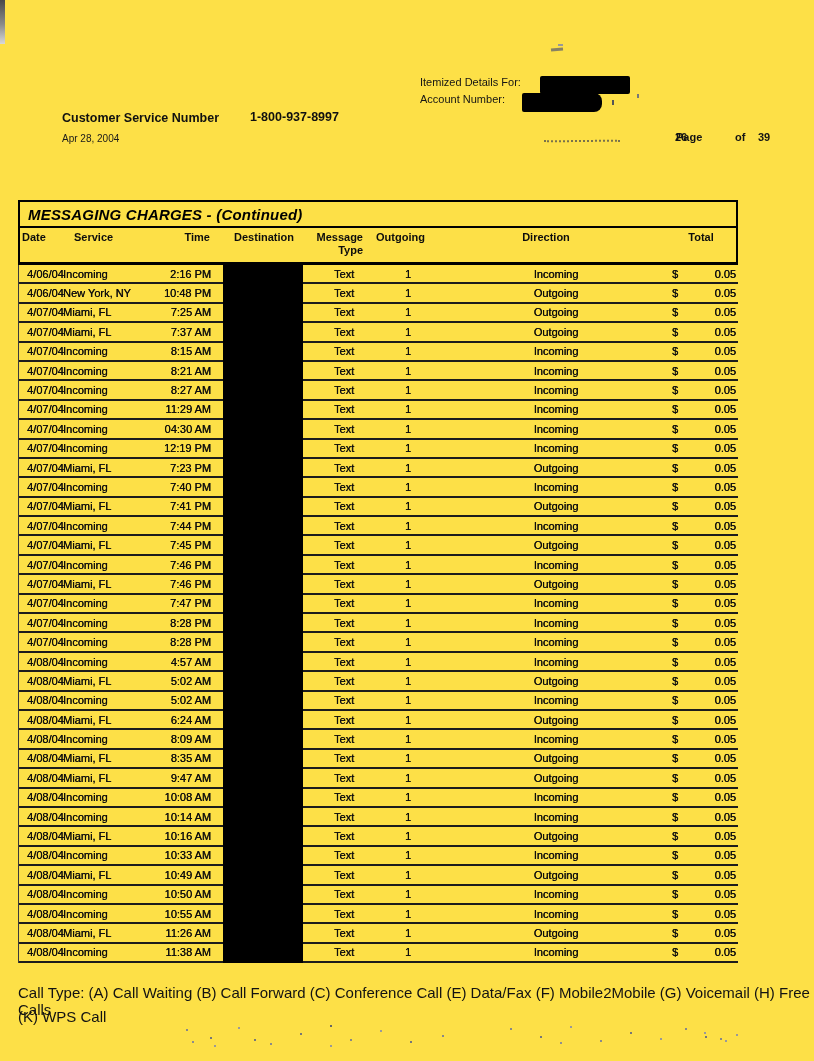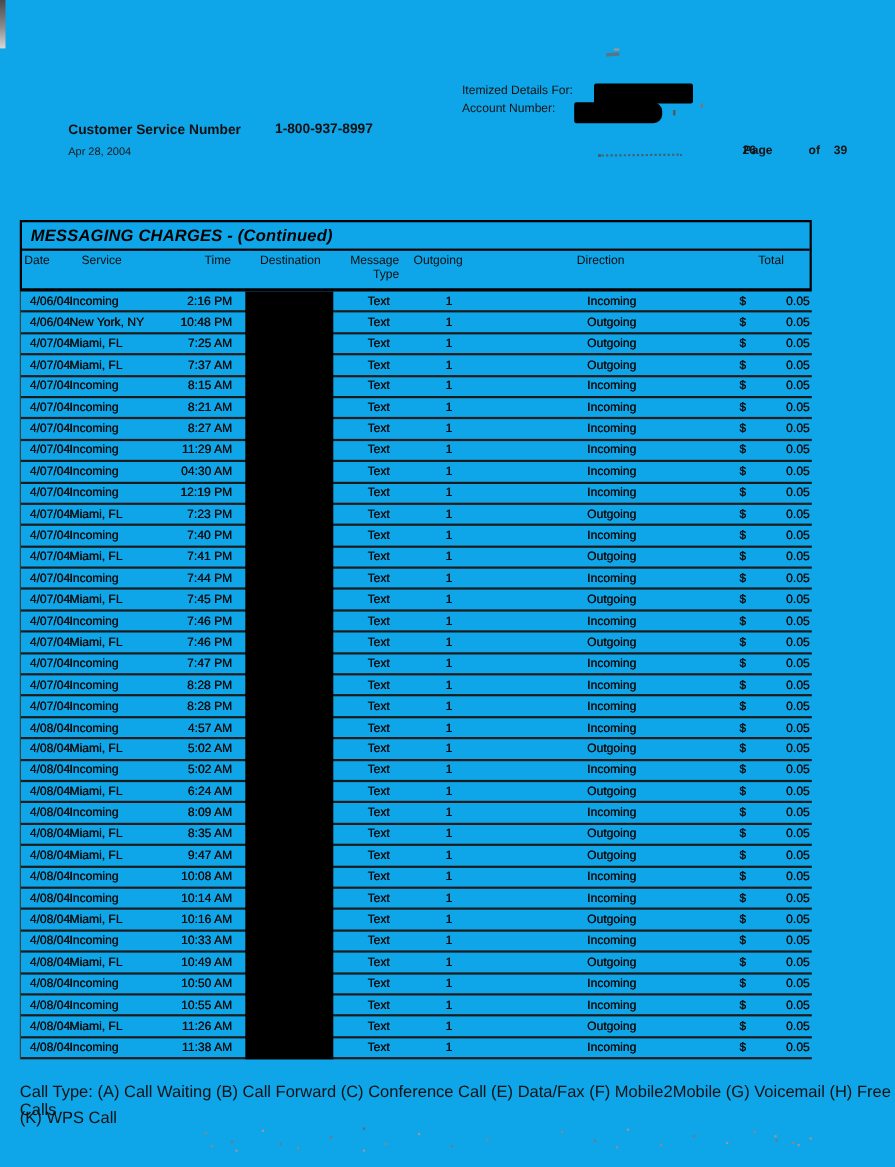--- a/index.html
+++ b/index.html
@@ -1,17 +1,17 @@
 <!DOCTYPE html>
 <html><head>
 <meta charset="utf-8">
 <style>
   html,body{margin:0;padding:0;background:#fff;}
   body{font-family:"Liberation Sans",sans-serif;color:#111;}
-  .page{position:relative;width:814px;height:1061px;background:#0ea5e9;overflow:hidden;}
+  .page{position:relative;width:814px;height:1061px;background:#fde047;overflow:hidden;}
 
   
   .artifact-corner{position:absolute;left:0;top:0;width:5px;height:44px;
     background:linear-gradient(180deg,#4a4a4a 0%,#8a8a8a 55%,#d8d8d8 100%);}
   .artifact-dash{position:absolute;left:551px;top:48px;width:12px;height:3px;background:#6a6a6a;transform:rotate(-4deg);opacity:.8;}
   .artifact-dash2{position:absolute;left:558px;top:44px;width:5px;height:2px;background:#999;}
   .smudge-line{position:absolute;left:544px;top:140px;width:76px;border-top:2px dotted #4d4d4d;opacity:.75;transform:rotate(-.6deg);}
   .noise{position:absolute;width:2px;height:2px;background:transparent;}
   .noise.n1{left:180px;top:1025px;box-shadow:6px 4px 0 #888,30px 12px 0 #777,58px 2px 0 #999,90px 18px 0 #8a8a8a,120px 8px 0 #777,150px 20px 0 #999,170px 14px 0 #888,200px 5px 0 #9a9a9a,230px 16px 0 #777,262px 10px 0 #888,150px 0 0 #666,34px 20px 0 #999,12px 16px 0 #8d8d8d,74px 14px 0 #777;}
   .noise.n2{left:500px;top:1022px;box-shadow:10px 6px 0 #888,40px 14px 0 #777,70px 4px 0 #999,100px 18px 0 #8a8a8a,130px 10px 0 #777,160px 16px 0 #999,185px 6px 0 #888,205px 14px 0 #777,60px 20px 0 #909090,225px 18px 0 #999;}
@@ -30,21 +30,21 @@
   .stmt-date{position:absolute;left:62px;top:133px;font-size:10px;color:#1a1a1a;}
   .pageinfo{position:absolute;top:131px;font-size:11px;font-weight:bold;color:#141414;padding-left:31px;}
   .pi-page{left:645px;} .pi-cur{left:644px;} .pi-of{left:704px;} .pi-tot{left:727px;}
 
   
   .msg-table{position:absolute;left:18px;top:200px;width:720px;}
   .thead-wrap{border:2px solid #000;box-sizing:border-box;border-bottom:3px solid #000;}
   .title-bar{height:24px;border-bottom:2px solid #000;display:flex;align-items:center;padding-left:8px;
     font-size:15px;font-weight:bold;font-style:italic;letter-spacing:.2px;color:#000;}
   .grid{display:grid;grid-template-columns:40px 100px 64px 80px 82px 40px 240px 20px 1fr;}
-  .header-row{height:34px;font-size:11px;font-weight:normal;color:#0d0d0d;}
+  .header-row{height:34px;font-size:11px;font-weight:bold;color:#0d0d0d;}
   .th{padding-top:3px;white-space:nowrap;}
   .th.h-date{padding-left:2px;}
   .th.h-service{padding-left:14px;}
   .th.h-time{text-align:right;padding-right:14px;}
   .th.h-dest{text-align:center;}
   .th.h-msgtype{padding-left:3px;white-space:normal;line-height:13px;width:56px;text-align:right;}
   .th.h-messages{padding-left:0;margin-left:-10px;}
   .th.h-direction{text-align:center;}
   .th.h-total{grid-column:8/10;text-align:center;}
 

